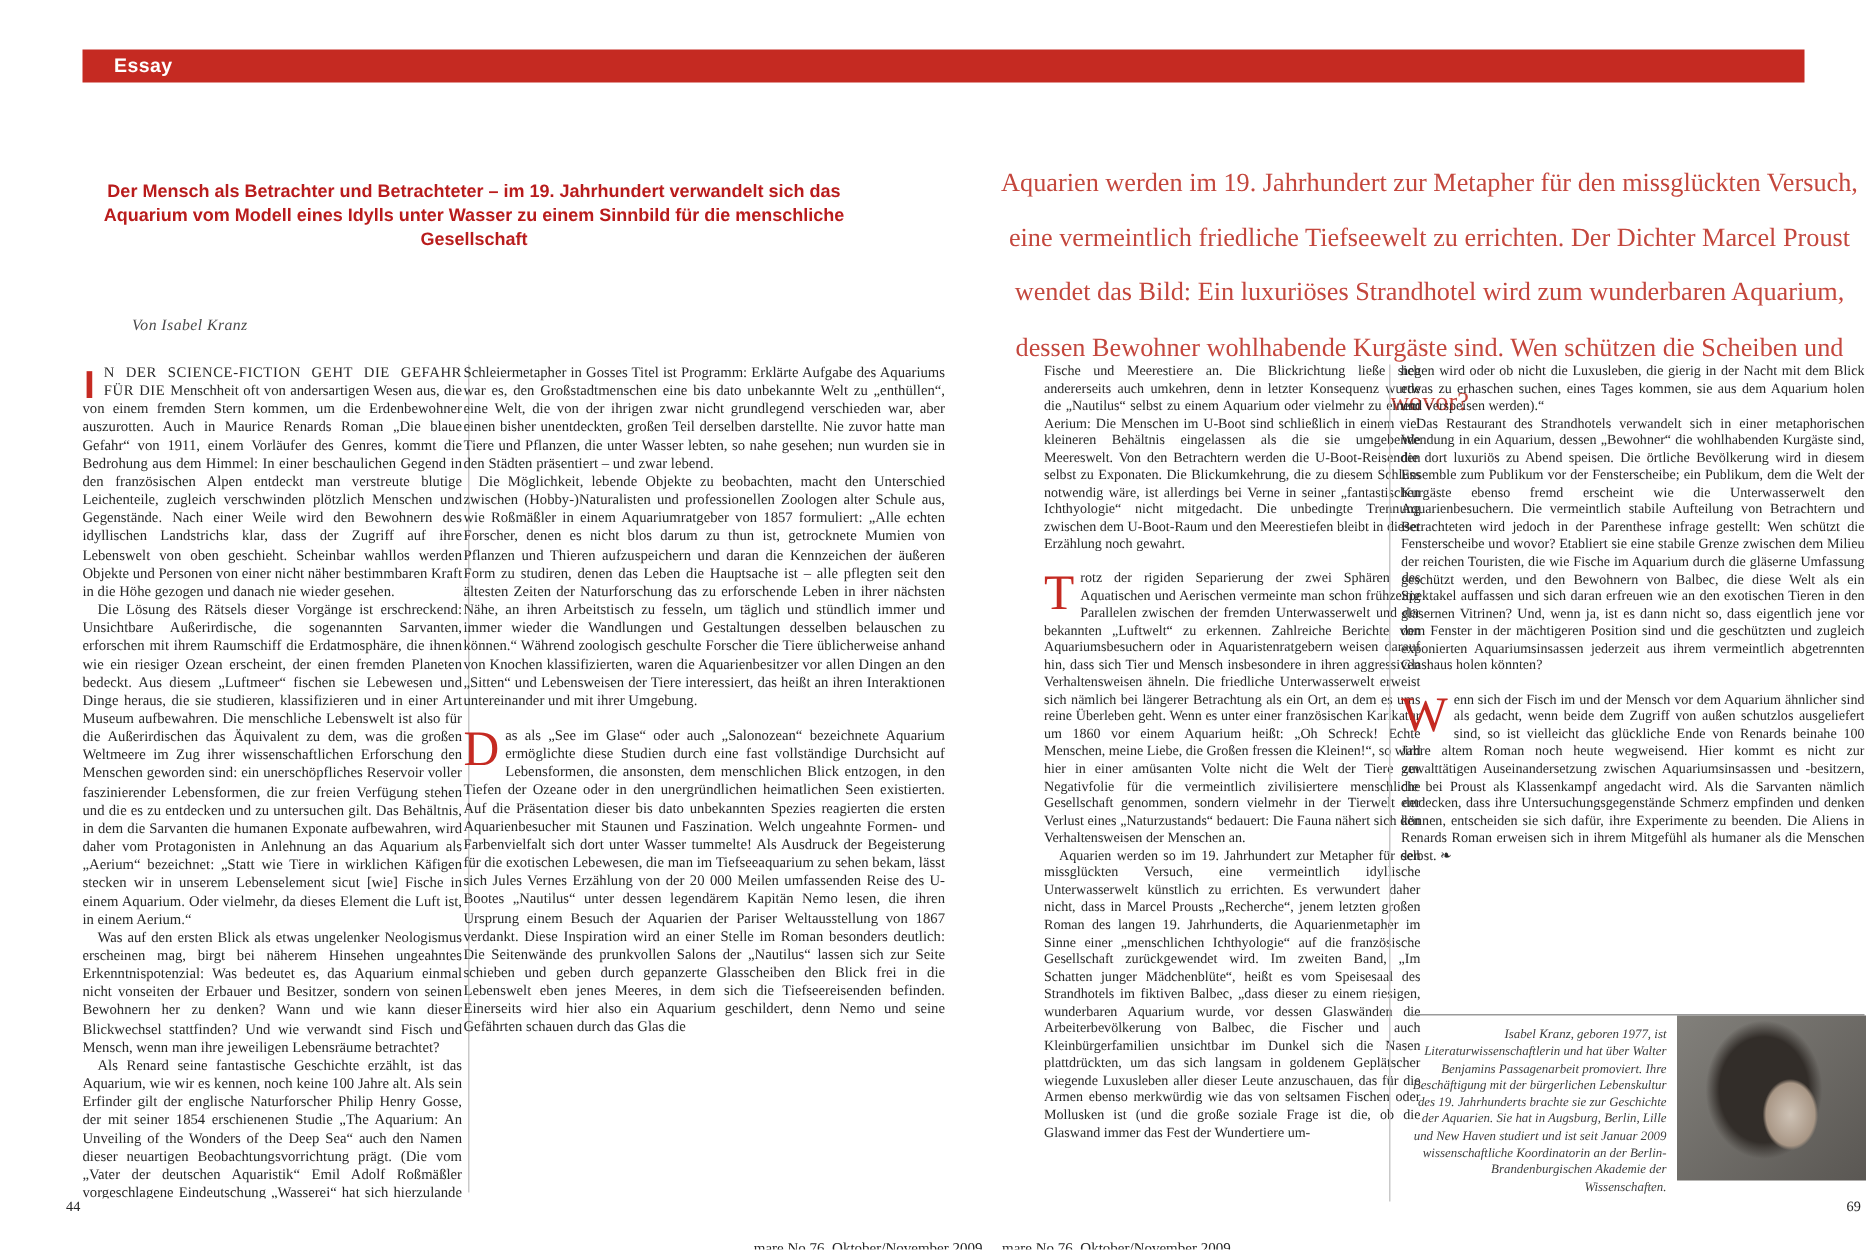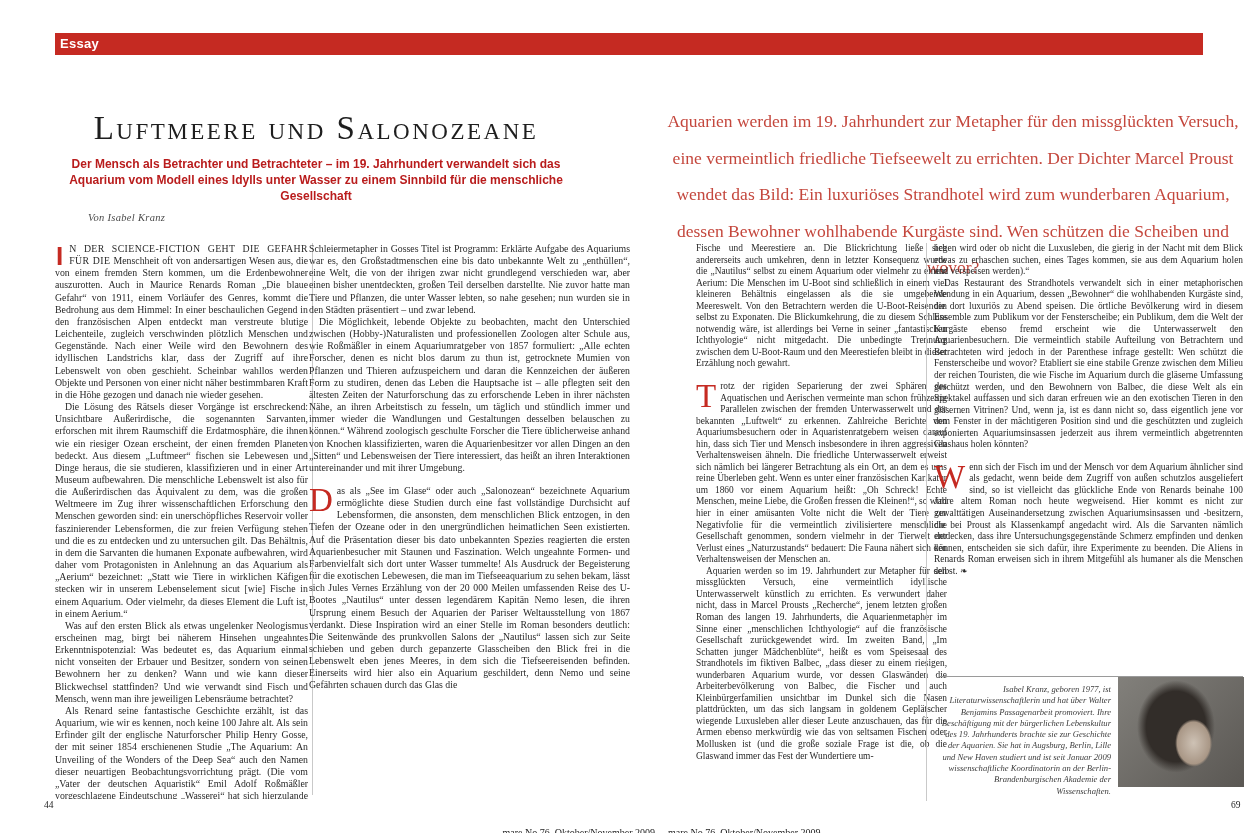--- a/index.html
+++ b/index.html
@@ -3,21 +3,21 @@
 <meta charset="utf-8">
 <style>
   html,body{margin:0;padding:0;}
   body{
     width:1250px;height:833px;background:#ffffff;position:relative;overflow:hidden;
     font-family:"Liberation Serif",serif;color:#282828;
   }
   .essay-bar{
     position:absolute;left:55px;top:33px;width:1148px;height:22px;background:#c52a22;
     color:#fff;font-family:"Liberation Sans",sans-serif;font-weight:bold;font-size:13px;
-    line-height:22px;padding-left:5px;box-sizing:border-box;letter-spacing:.3px;
+    line-height:22px;padding-left:21px;box-sizing:border-box;letter-spacing:.3px;
   }
   .lp-header{position:absolute;left:55px;top:110px;width:522px;text-align:center;}
   .title{
     font-size:33px;font-variant:small-caps;letter-spacing:2.5px;color:#1e1e1e;
     font-weight:normal;white-space:nowrap;
   }
   .subtitle{
     margin-top:9px;font-family:"Liberation Sans",sans-serif;font-weight:bold;
     font-size:12px;line-height:16px;color:#b91c1c;padding:0 8px;
   }
@@ -60,21 +60,20 @@
   #pn-right{left:1231px;}
 </style>
 </head>
 <body>
 
 <div class="essay-bar">
   <span>Essay</span>
 </div>
 
 <div class="lp-header">
-  <div class="title">Luftmeere und Salonozeane</div>
   <div class="subtitle">Der Mensch als Betrachter und Betrachteter – im 19. Jahrhundert verwandelt sich das Aquarium vom Modell eines Idylls unter Wasser zu einem Sinnbild für die menschliche Gesellschaft</div>
 </div>
 <div class="byline">Von Isabel Kranz</div>
 
 <div class="pull-quote">Aquarien werden im 19. Jahrhundert zur Metapher für den missglückten Versuch, eine vermeintlich friedliche Tiefseewelt zu errichten. Der Dichter Marcel Proust wendet das Bild: Ein luxuriöses Strandhotel wird zum wunderbaren Aquarium, dessen Bewohner wohlhabende Kurgäste sind. Wen schützen die Scheiben und wovor?</div>
 
 <div class="col" id="l-col1">
     <p class="para"><span class="cap cap-i">I</span><span class="lead">n der Science-Fiction geht die Gefahr für die </span>Menschheit oft von andersartigen Wesen aus, die von einem fremden Stern kommen, um die Erdenbewohner auszurotten. Auch in Maurice Renards Roman „Die blaue Gefahr“ von 1911, einem Vorläufer des Genres, kommt die Bedrohung aus dem Himmel: In einer beschaulichen Gegend in den französischen Alpen entdeckt man verstreute blutige Leichenteile, zugleich verschwinden plötzlich Menschen und Gegenstände. Nach einer Weile wird den Bewohnern des idyllischen Landstrichs klar, dass der Zugriff auf ihre Lebenswelt von oben geschieht. Scheinbar wahllos werden Objekte und Personen von einer nicht näher bestimmbaren Kraft in die Höhe gezogen und danach nie wieder gesehen.</p>
     <p class="para indent">Die Lösung des Rätsels dieser Vorgänge ist erschreckend: Unsichtbare Außerirdische, die sogenannten Sarvanten, erforschen mit ihrem Raumschiff die Erdatmosphäre, die ihnen wie ein riesiger Ozean erscheint, der einen fremden Planeten bedeckt. Aus diesem „Luftmeer“ fischen sie Lebewesen und Dinge heraus, die sie studieren, klassifizieren und in einer Art Museum aufbewahren. Die menschliche Lebenswelt ist also für die Außerirdischen das Äquivalent zu dem, was die großen Weltmeere im Zug ihrer wissenschaftlichen Erforschung den Menschen geworden sind: ein unerschöpfliches Reservoir voller faszinierender Lebensformen, die zur freien Verfügung stehen und die es zu entdecken und zu untersuchen gilt. Das Behältnis, in dem die Sarvanten die humanen Exponate aufbewahren, wird daher vom Protagonisten in Anlehnung an das Aquarium als „Aerium“ bezeichnet: „Statt wie Tiere in wirklichen Käfigen stecken wir in unserem Lebenselement sicut [wie] Fische in einem Aquarium. Oder vielmehr, da dieses Element die Luft ist, in einem Aerium.“</p>
     <p class="para indent">Was auf den ersten Blick als etwas ungelenker Neologismus erscheinen mag, birgt bei näherem Hinsehen ungeahntes Erkenntnispotenzial: Was bedeutet es, das Aquarium einmal nicht vonseiten der Erbauer und Besitzer, sondern von seinen Bewohnern her zu denken? Wann und wie kann dieser Blickwechsel stattfinden? Und wie verwandt sind Fisch und Mensch, wenn man ihre jeweiligen Lebensräume betrachtet?</p>

